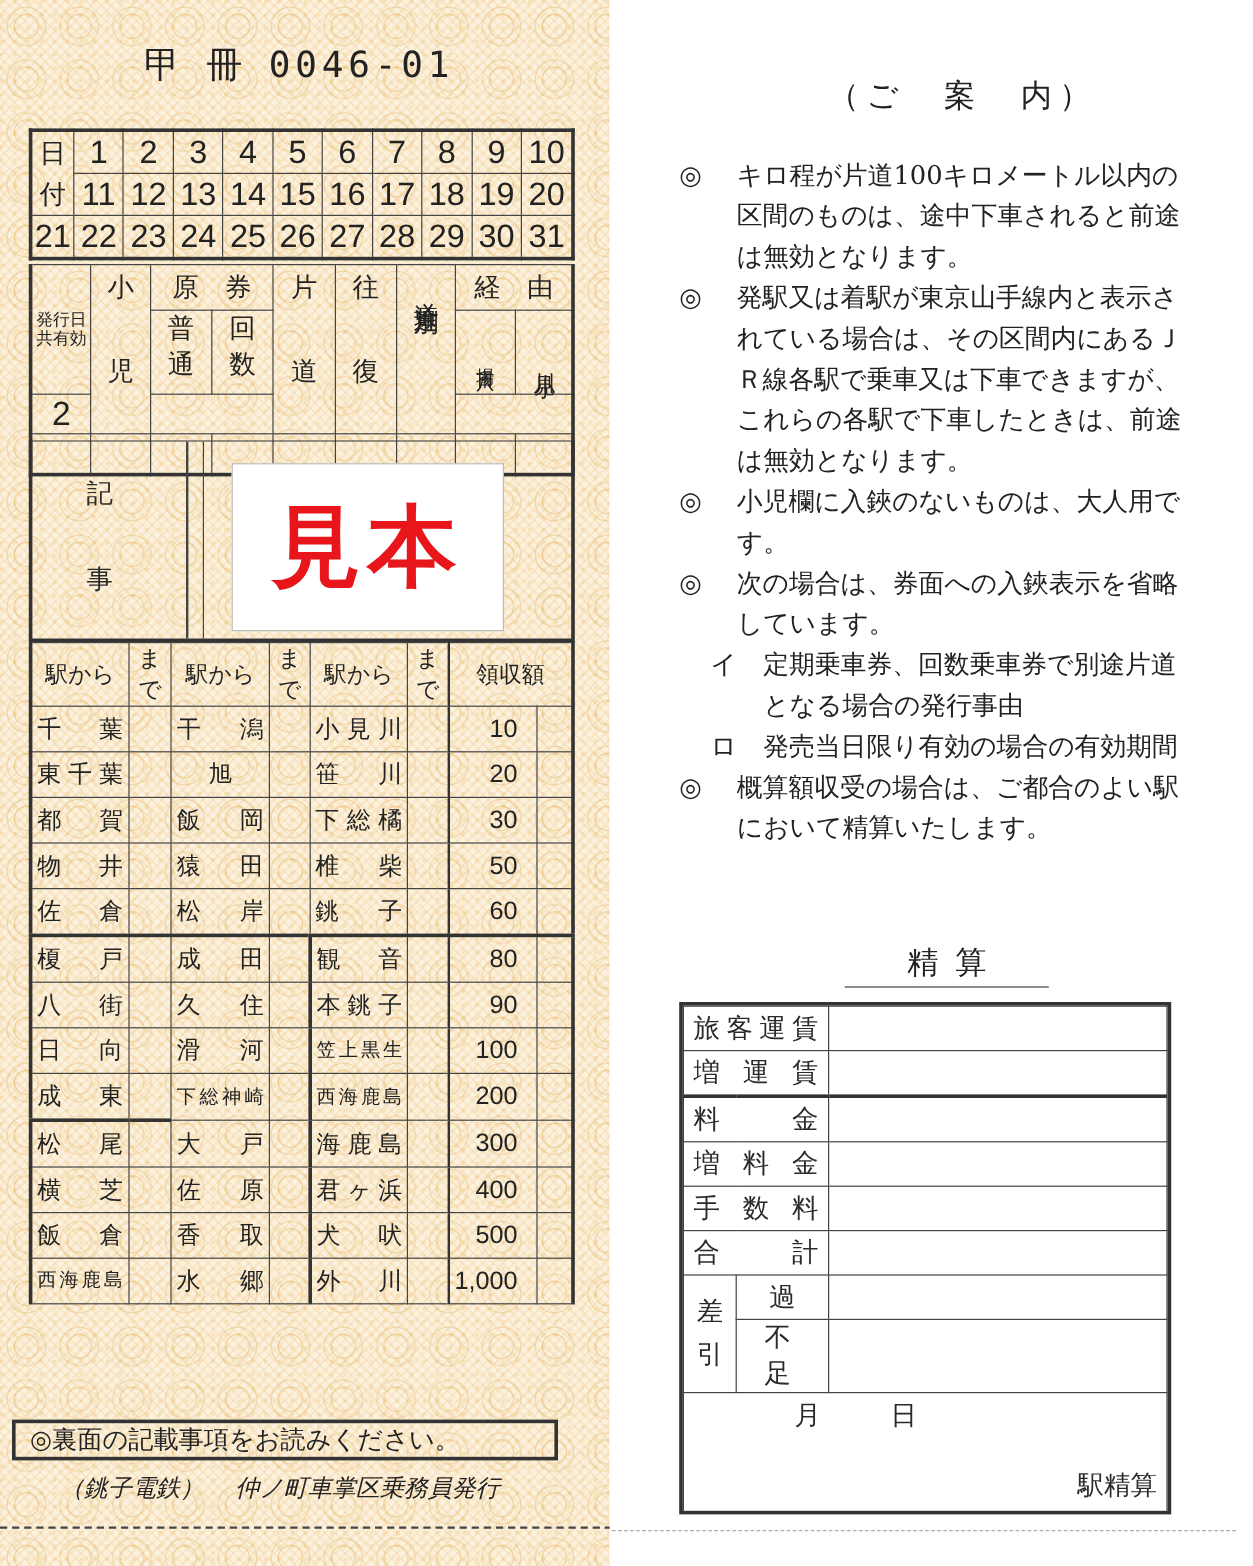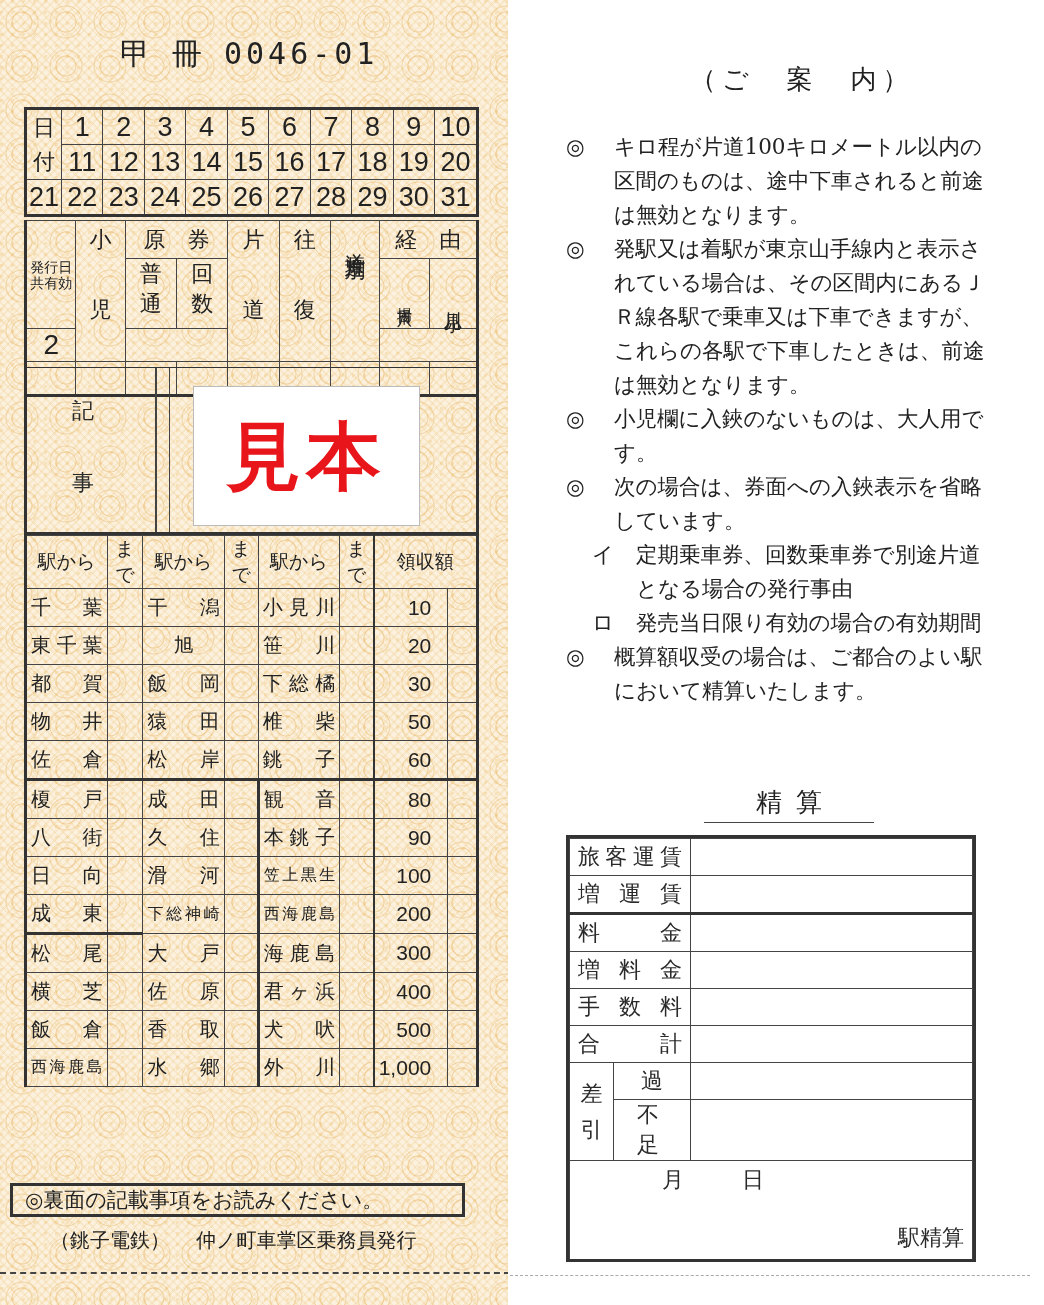--- a/index.html
+++ b/index.html
@@ -34,21 +34,21 @@
     color:#e8151b;font-size:74px;font-weight:bold;text-align:center;line-height:138px;letter-spacing:6px;}
   .stations{position:absolute;left:24px;top:535px;width:455px;border-left:3px solid #333;border-right:3px solid #333;}
   .stations td{border:1px solid #444;font-size:20px;height:37px;padding:0 4px;color:#222;}
   .stations .hdr td{font-size:19px;text-align:center;height:40px;}
   .stations .mad{font-size:15px;}
   .stations td.st{letter-spacing:0;text-align:justify;text-align-last:justify;}
   .stations td.st.sm{font-size:16px;}
   .stations td.amt{text-align:right;padding-right:16px;font-family:"Liberation Sans",sans-serif;font-size:21px;border-left:2px solid #333;}
   .notice{position:absolute;left:10px;top:1183px;width:455px;height:34px;border:3px solid #333;box-sizing:border-box;
     font-size:21px;line-height:28px;padding-left:12px;color:#222;}
-  .issuer{position:absolute;left:50px;top:1227px;font-size:20px;color:#222;}
+  .issuer{position:absolute;left:50px;top:1227px;font-size:20px;color:#222;font-style:italic;}
   .issuer span{margin-right:26px;}
   .perf-left{position:absolute;left:0;top:1272px;width:510px;border-top:2px dashed #444;}
   
   .guide{position:absolute;left:508px;top:0;width:580px;height:1305px;background:#fff;
     font-family:"DejaVu Serif","Liberation Serif",serif;color:#222;}
   .guide-title{position:absolute;left:182px;top:62px;font-size:26px;letter-spacing:6px;}
   .items{position:absolute;left:58px;top:130px;width:420px;font-size:21.5px;line-height:34px;}
   .item{position:relative;padding-left:26px;}
   .item .mark{position:absolute;left:0;top:0;width:24px;}
   .item .body{padding-left:22px;text-indent:0;}

